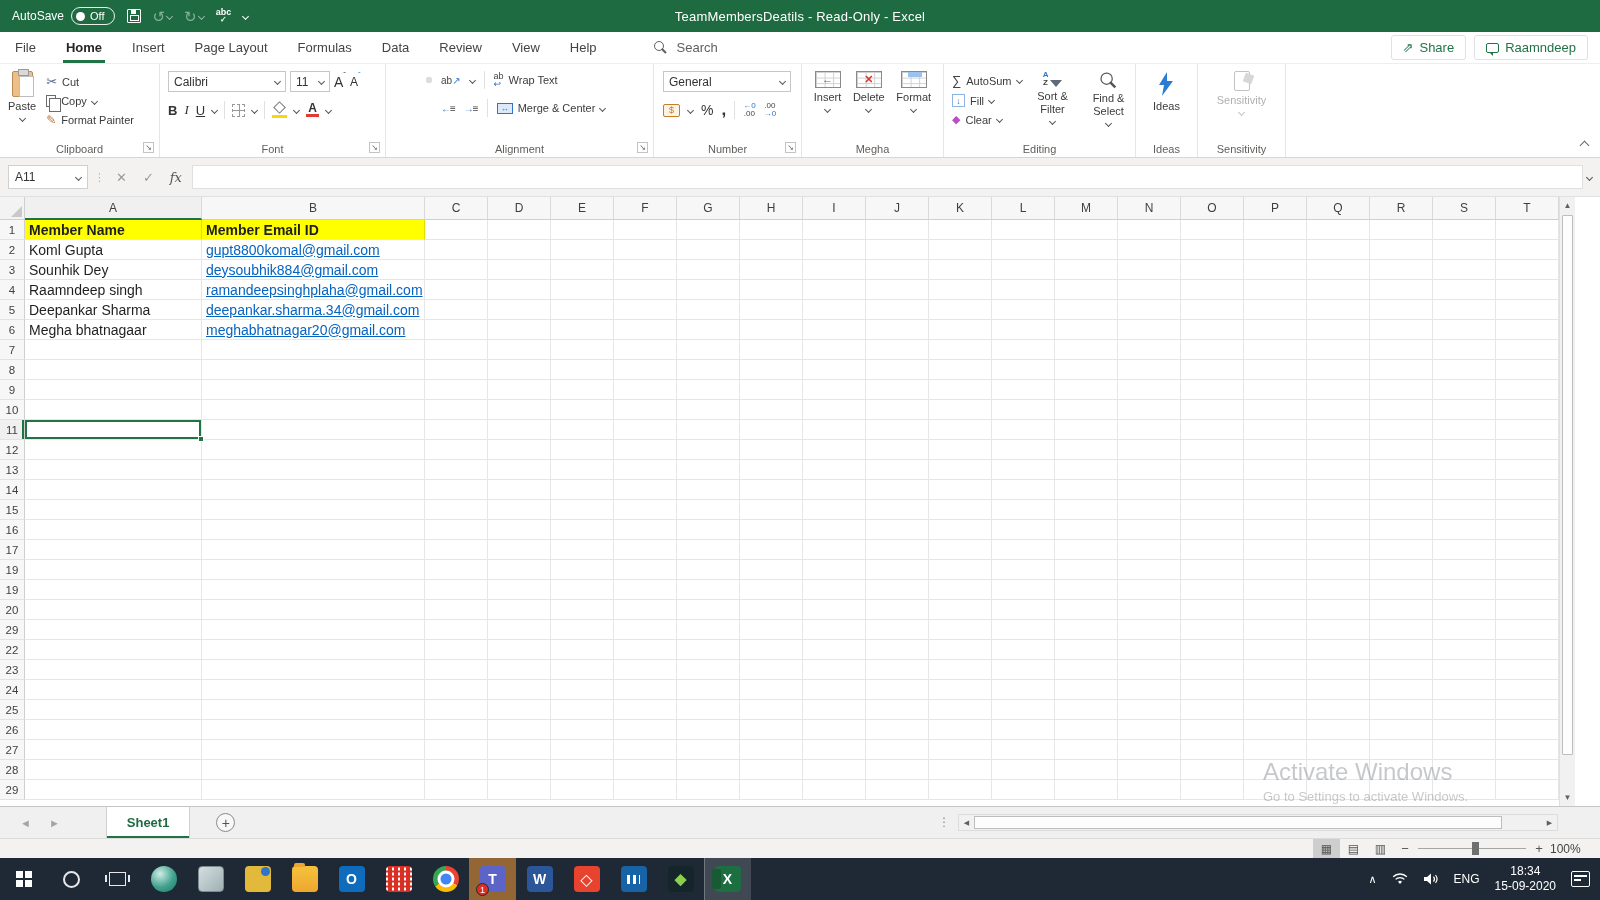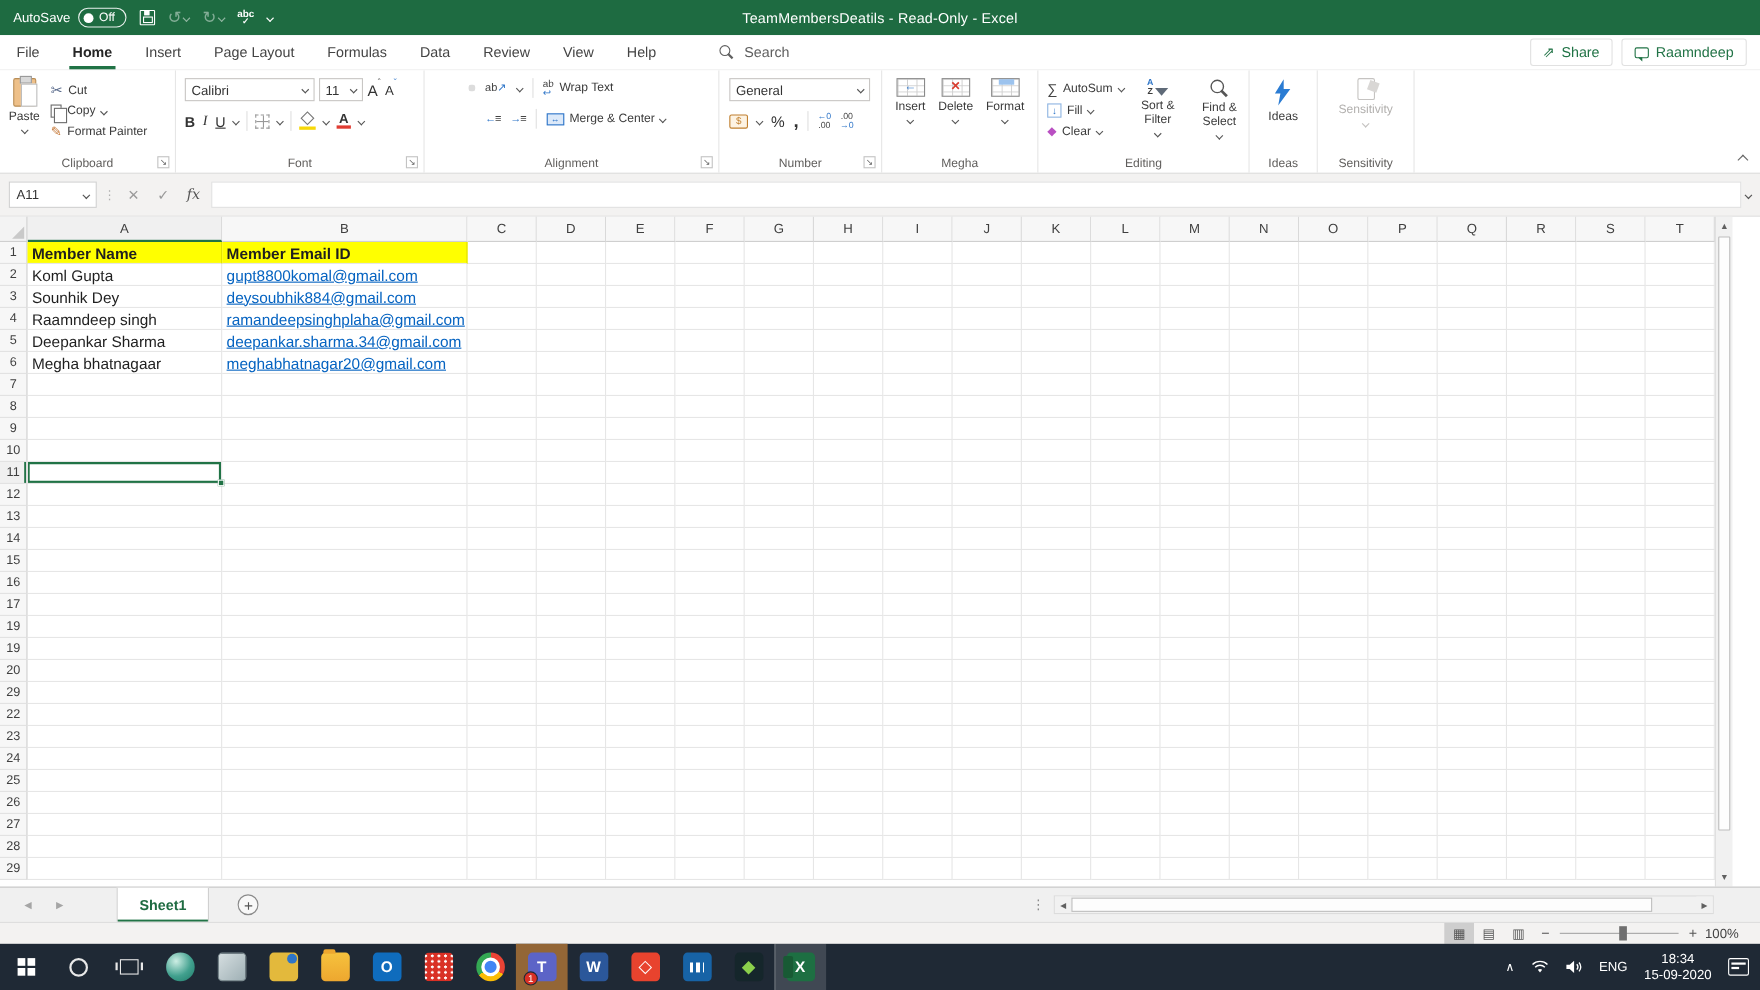--- a/index.html
+++ b/index.html
@@ -1219,20 +1219,24 @@
         <div class="gcell" style="width: 63px;"></div>
       </div>
     </div>
 
   <div id="vscroll">
     <div class="varrow">▲</div>
     <div class="vthumb"></div>
     <div class="varrow bot">▼</div>
   </div>
 
+  <div id="watermark">
+    <div class="l1">Activate Windows</div>
+    <div class="l2">Go to Settings to activate Windows.</div>
+  </div>
 
   <div id="sheettabs">
     <div class="tabnav">
       <span>◄</span>
       <span>►</span>
     </div>
     <div class="sheettab">
         <span>Sheet1</span>
       </div>
     <div class="addsheet">+</div>

